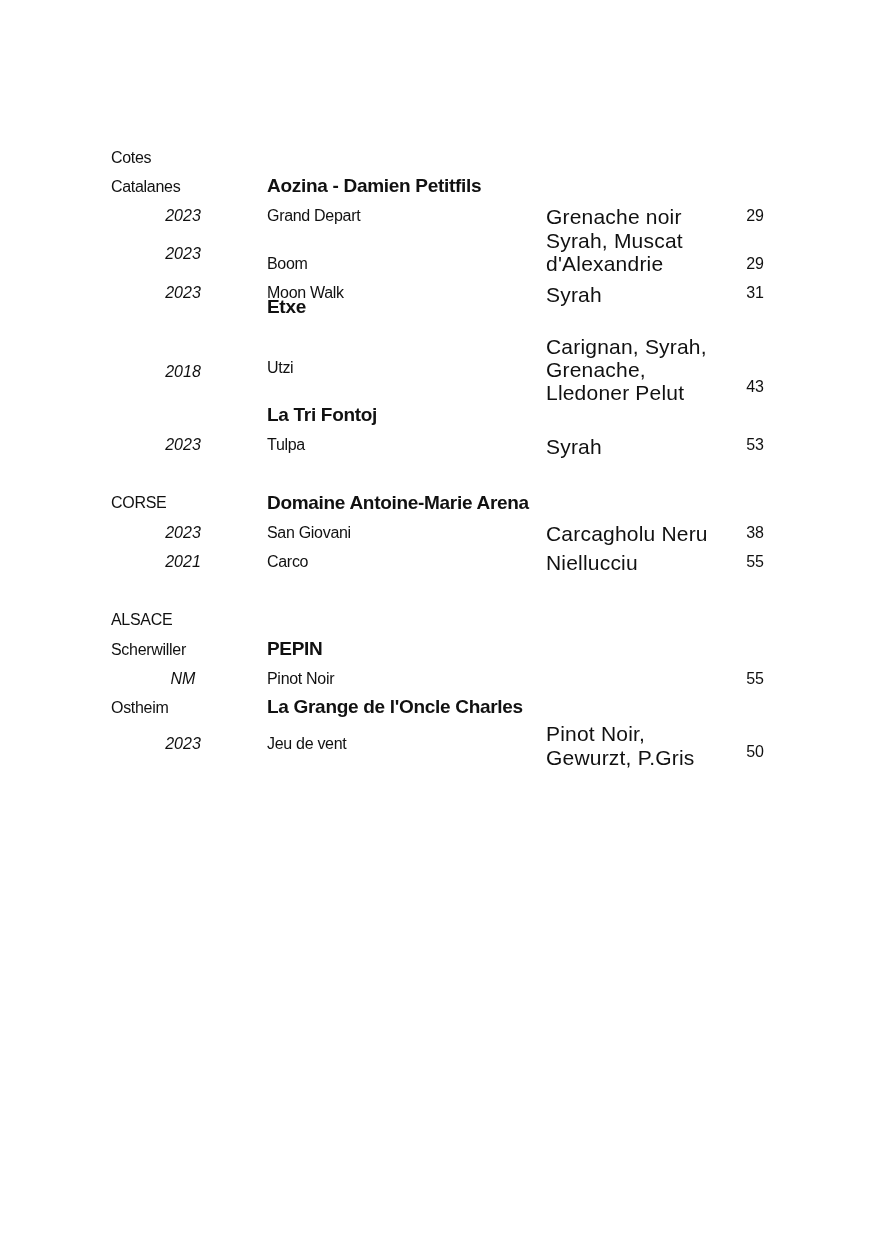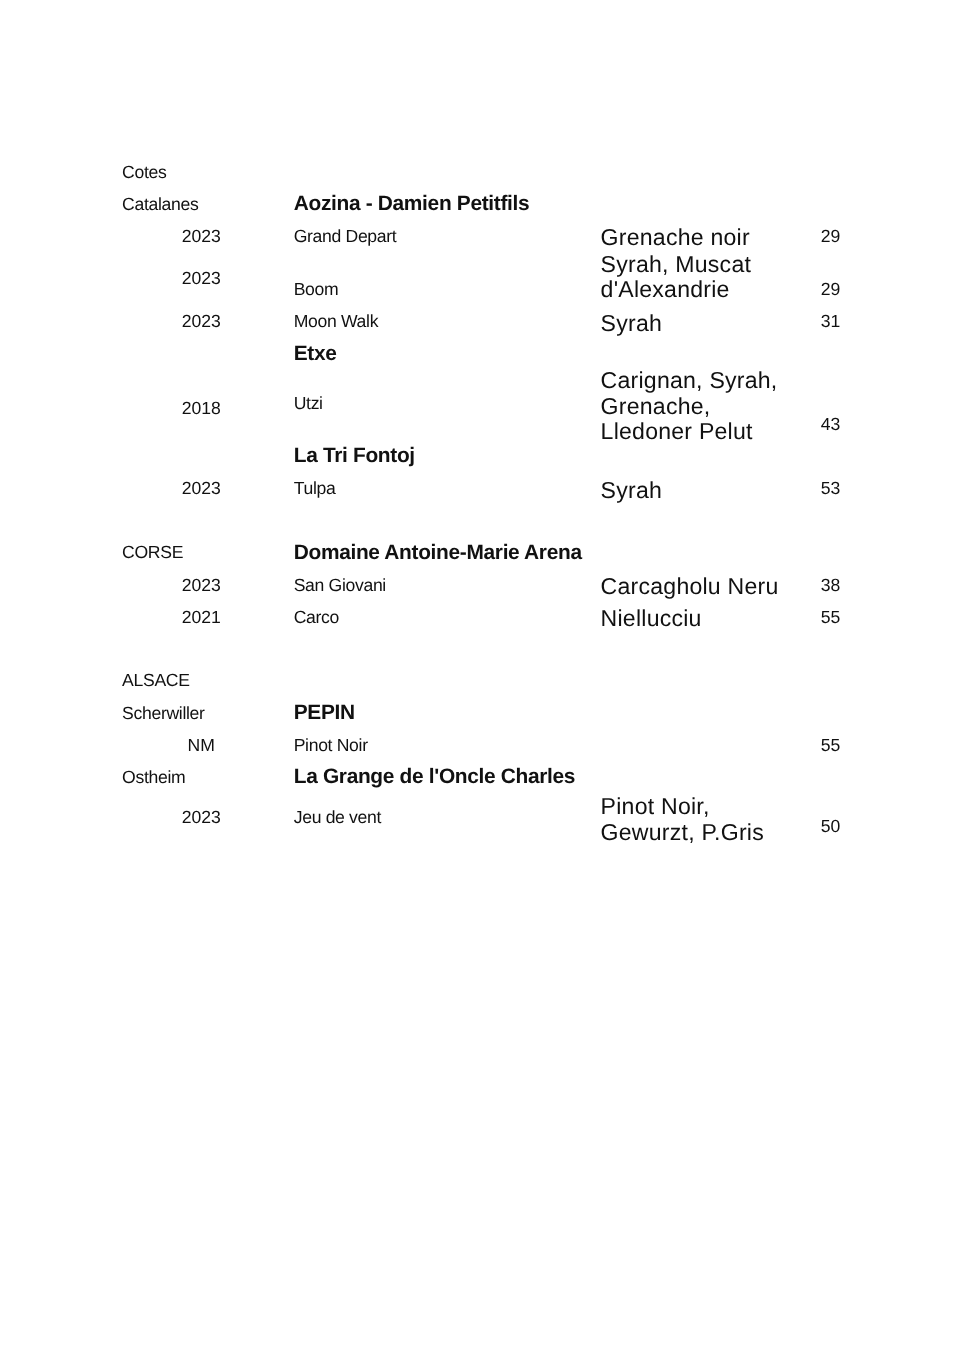--- a/index.html
+++ b/index.html
@@ -1,21 +1,21 @@
 <!DOCTYPE html>
 <html><head>
   <meta charset="utf-8">
   <style>
     html, body { margin: 0; padding: 0; background: #ffffff; }
     body { width: 875px; height: 1241px; position: relative; overflow: hidden;
            font-family: "Liberation Sans", sans-serif; color: #111111; }
     .t { position: absolute; white-space: nowrap; font-size: 16px; line-height: 20px; }
     .region { letter-spacing: -0.3px; }
     .producer { font-weight: bold; font-size: 19px; letter-spacing: -0.3px; }
-    .year { width: 60px; text-align: center; }
+    .year { width: 60px; text-align: center; font-style: italic; }
     .wine { letter-spacing: -0.3px; }
     .grape { font-size: 21px; line-height: 23px; letter-spacing: 0.2px; }
     .price { width: 40px; text-align: right; }
   </style>
 </head>
 <body>
 
 <div class="t region" style="left:111px;top:148px">Cotes</div>
 <div class="t region" style="left:111px;top:177px">Catalanes</div>
 <div class="t producer" style="left:267px;top:176px">Aozina - Damien Petitfils</div>
@@ -29,21 +29,21 @@
 <div class="t wine" style="left:267px;top:254px">Boom</div>
 <div class="t grape" style="left:546px;top:229px">Syrah, Muscat</div>
 <div class="t grape" style="left:546px;top:252px">d'Alexandrie</div>
 <div class="t price" style="left:724px;top:254px">29</div>
 
 <div class="t year" style="left:153px;top:283px">2023</div>
 <div class="t wine" style="left:267px;top:283px">Moon Walk</div>
 <div class="t grape" style="left:546px;top:283px">Syrah</div>
 <div class="t price" style="left:724px;top:283px">31</div>
 
-<div class="t producer" style="left:267px;top:312px">Etxe</div>
+<div class="t producer" style="left:267px;top:297px">Etxe</div>
 
 <div class="t year" style="left:153px;top:362px">2018</div>
 <div class="t wine" style="left:267px;top:358px">Utzi</div>
 <div class="t grape" style="left:546px;top:335px">Carignan, Syrah,</div>
 <div class="t grape" style="left:546px;top:358px"> Grenache,</div>
 <div class="t grape" style="left:546px;top:381px">Lledoner Pelut</div>
 <div class="t price" style="left:724px;top:377px">43</div>
 
 <div class="t producer" style="left:267px;top:405px">La Tri Fontoj</div>
 

